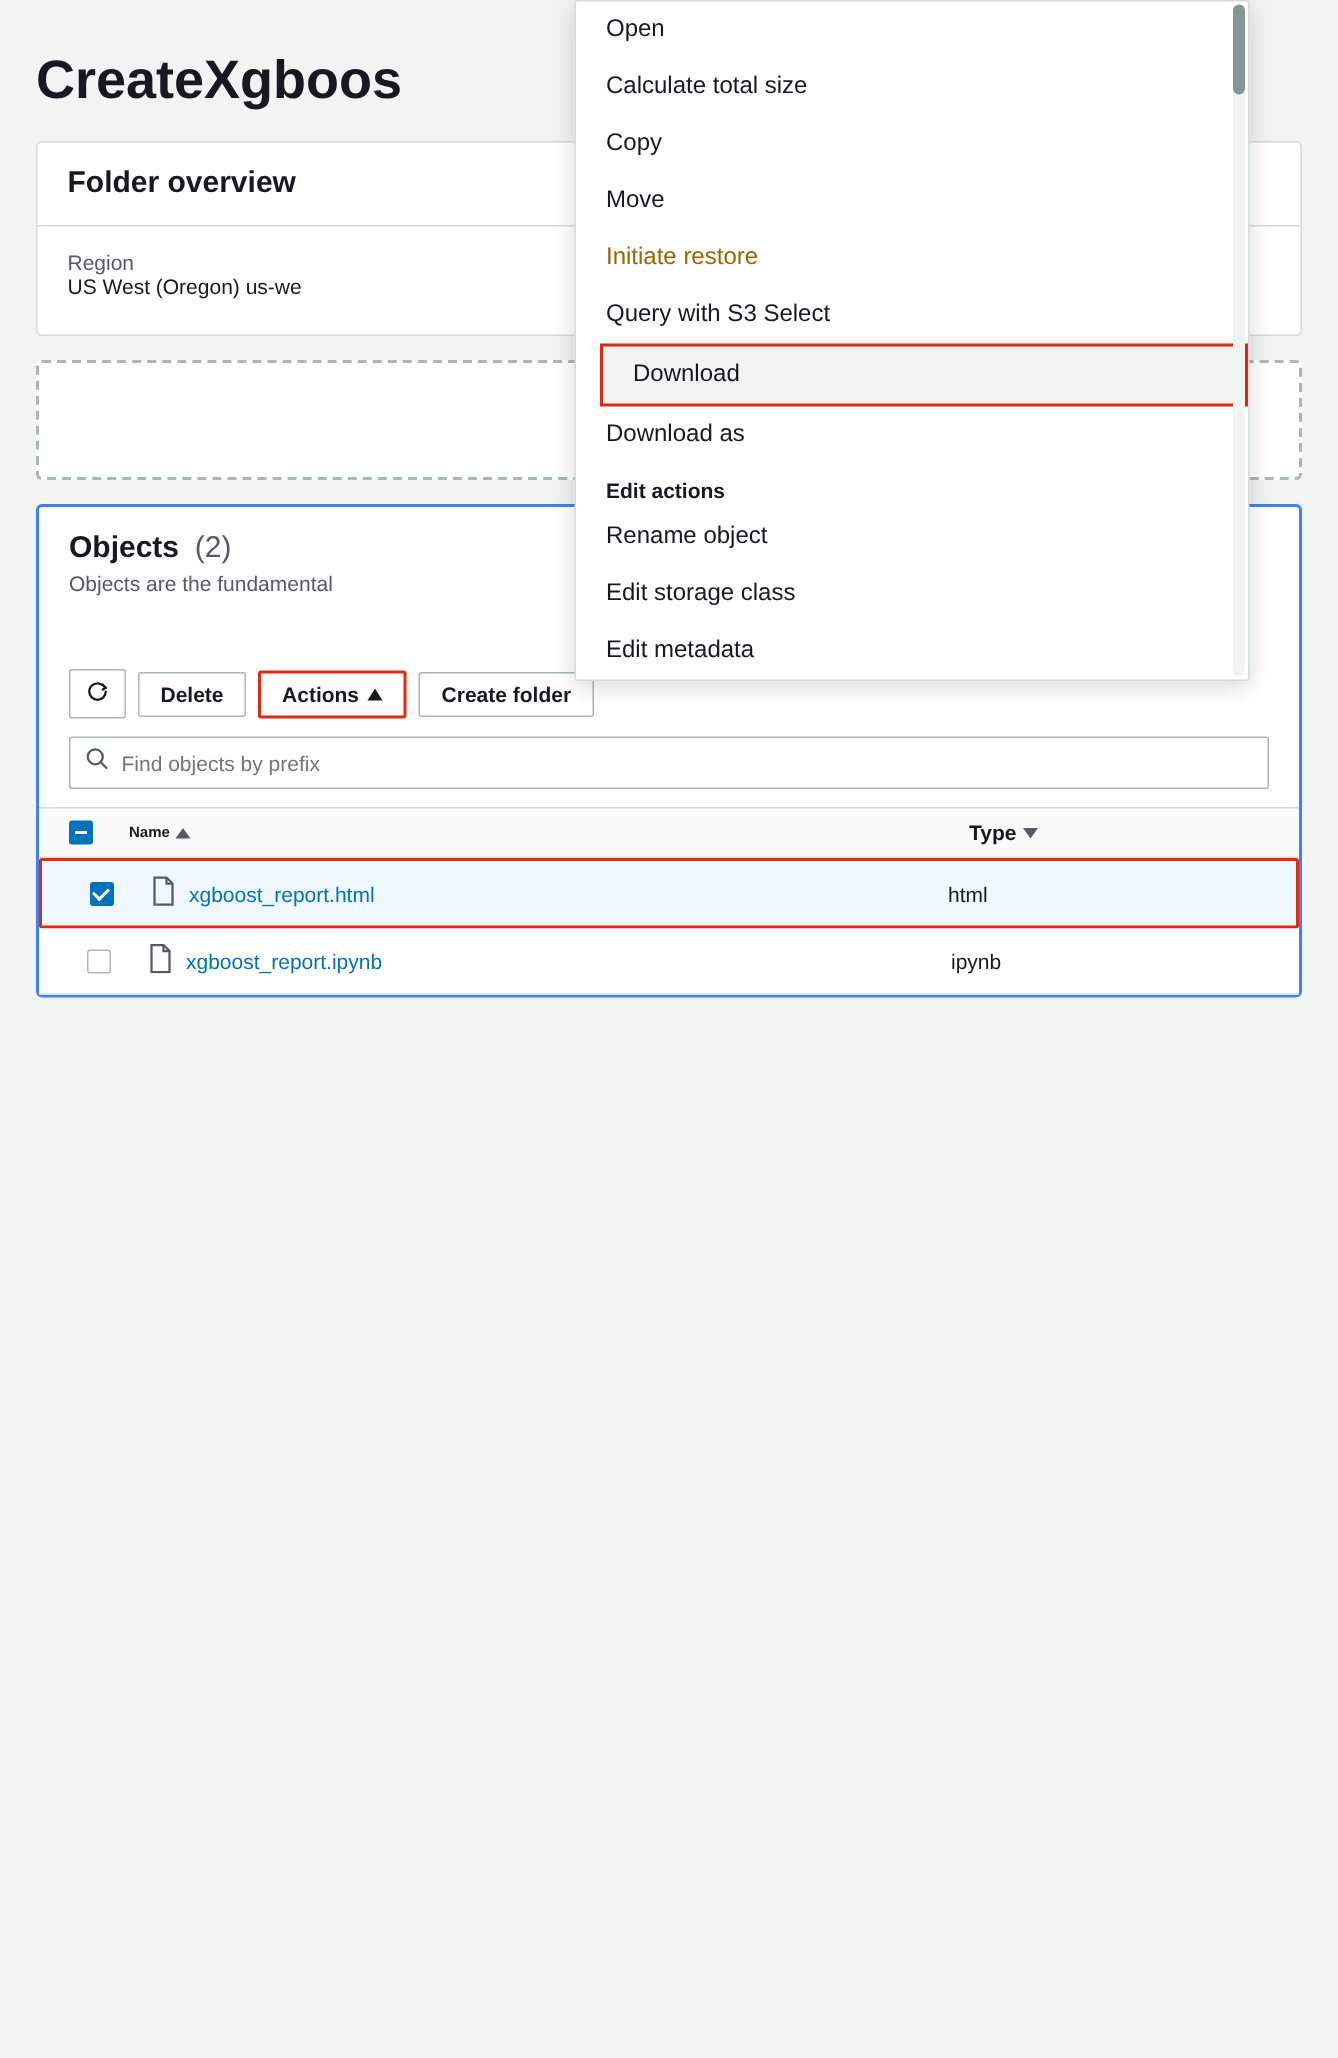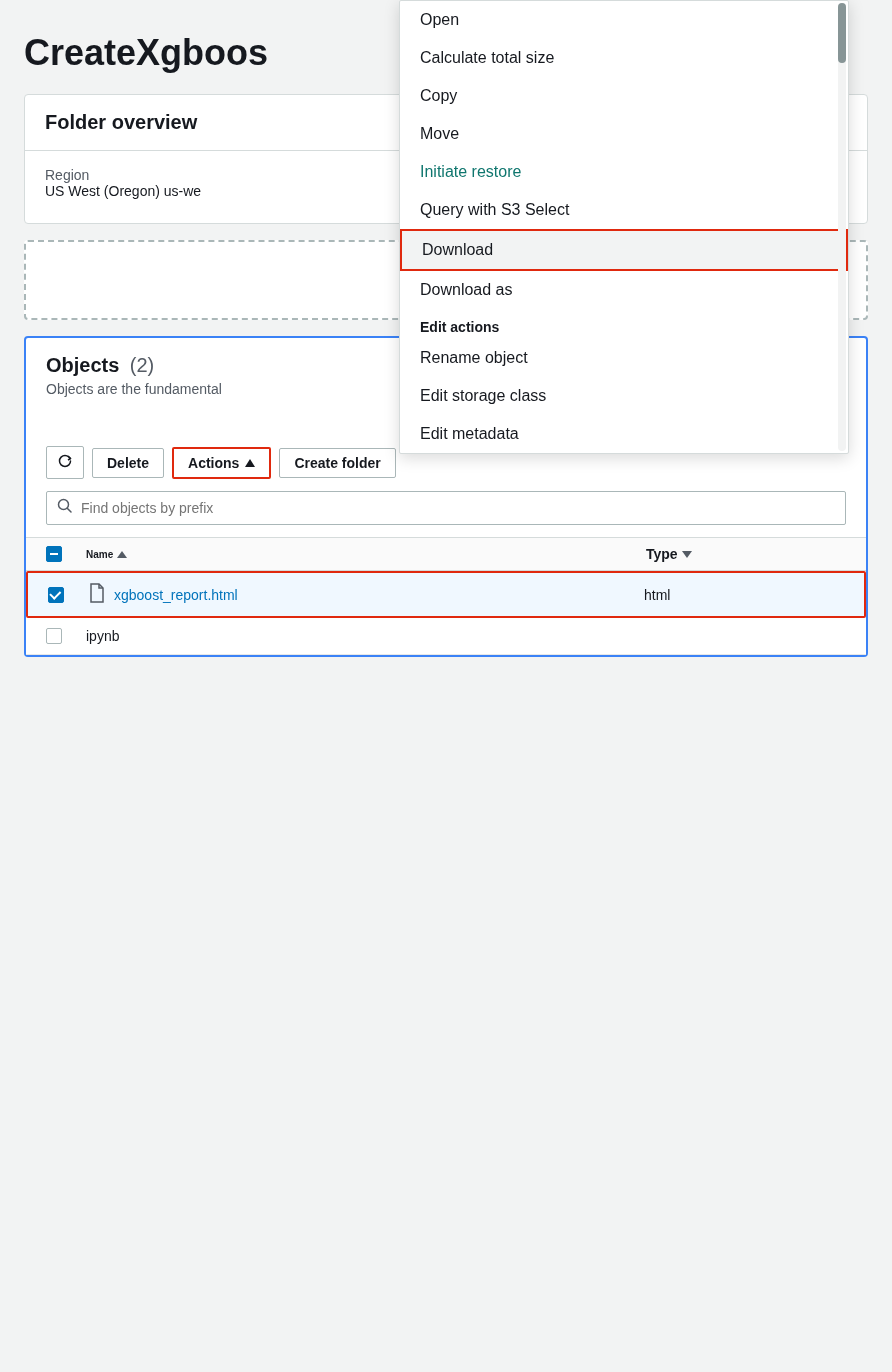--- a/index.html
+++ b/index.html
@@ -195,21 +195,21 @@
 
     .sort-icon-down {
       border-bottom: none;
       border-top: 7px solid #545b64;
     }
 
     .table-row {
       display: flex;
       align-items: center;
       border-bottom: 1px solid #e8e8e8;
-      padding: 10px 20px;
+      padding: 10px 32px;
       background: #fff;
     }
 
     .table-row.selected {
       background: #f0f8ff;
       border: 2px solid #e0290e;
       border-radius: 2px;
     }
 
     .row-check {
@@ -275,21 +275,21 @@
       width: 8px;
       height: 2px;
       background: #fff;
       display: block;
     }
 
     
     .dropdown-overlay {
       position: absolute;
       top: 0;
-      left: 16px;
+      left: 0;
       width: 796px;
       height: 1372px;
       z-index: 10;
       pointer-events: none;
     }
 
     .dropdown-menu {
       position: absolute;
       top: 0;
       left: 383px;
@@ -325,21 +325,21 @@
     .menu-item {
       display: block;
       padding: 10px 20px;
       font-size: 16px;
       color: #16191f;
       cursor: pointer;
       text-decoration: none;
     }
 
     .menu-item.disabled {
-      color: #0f766e;
+      color: #a16207;
       cursor: default;
     }
 
     .menu-item.highlighted {
       background: #f2f3f3;
       border: 2px solid #e0290e;
     }
 
     .menu-section-label {
       display: block;
@@ -439,20 +439,29 @@
         </span>
         <a href="#" style="color:#0073bb;text-decoration:none;">xgboost_report.html</a>
       </div>
       <div class="row-type">html</div>
     </div>
 
     <div class="table-row">
       <div class="row-check">
         <div class="checkbox"></div>
       </div>
+      <div class="row-name">
+        <span style="color:#545b64;">
+          <svg width="18" height="20" viewBox="0 0 18 20" fill="none">
+            <path d="M3 1h8l4 4v14H3V1z" stroke="#545b64" stroke-width="1.5" fill="none"></path>
+            <path d="M11 1v4h4" stroke="#545b64" stroke-width="1.5" fill="none"></path>
+          </svg>
+        </span>
+        <a href="#" style="color:#0073bb;text-decoration:none;">xgboost_report.ipynb</a>
+      </div>
       <div class="row-type">ipynb</div>
     </div>
   </div>
 </div>
 
 <div class="dropdown-overlay">
   <div class="dropdown-menu">
 
     <a class="menu-item">Open</a>
 
@@ -460,21 +469,21 @@
 
     <a class="menu-item">Copy</a>
 
     <a class="menu-item">Move</a>
 
     <a class="menu-item disabled">Initiate restore</a>
 
     <a class="menu-item">Query with S3 Select</a>
 
 
-    <a class="menu-item highlighted" style="border:2px solid #e0290e;background:#f2f3f3;">Download</a>
+    <a class="menu-item highlighted" style="border:2px solid #e0290e;background:#f2f3f3;margin-left:16px;">Download</a>
 
     <a class="menu-item">Download as</a>
 
     <span class="menu-section-label">Edit actions</span>
 
     <a class="menu-item">Rename object</a>
 
     <a class="menu-item">Edit storage class</a>
 
 

